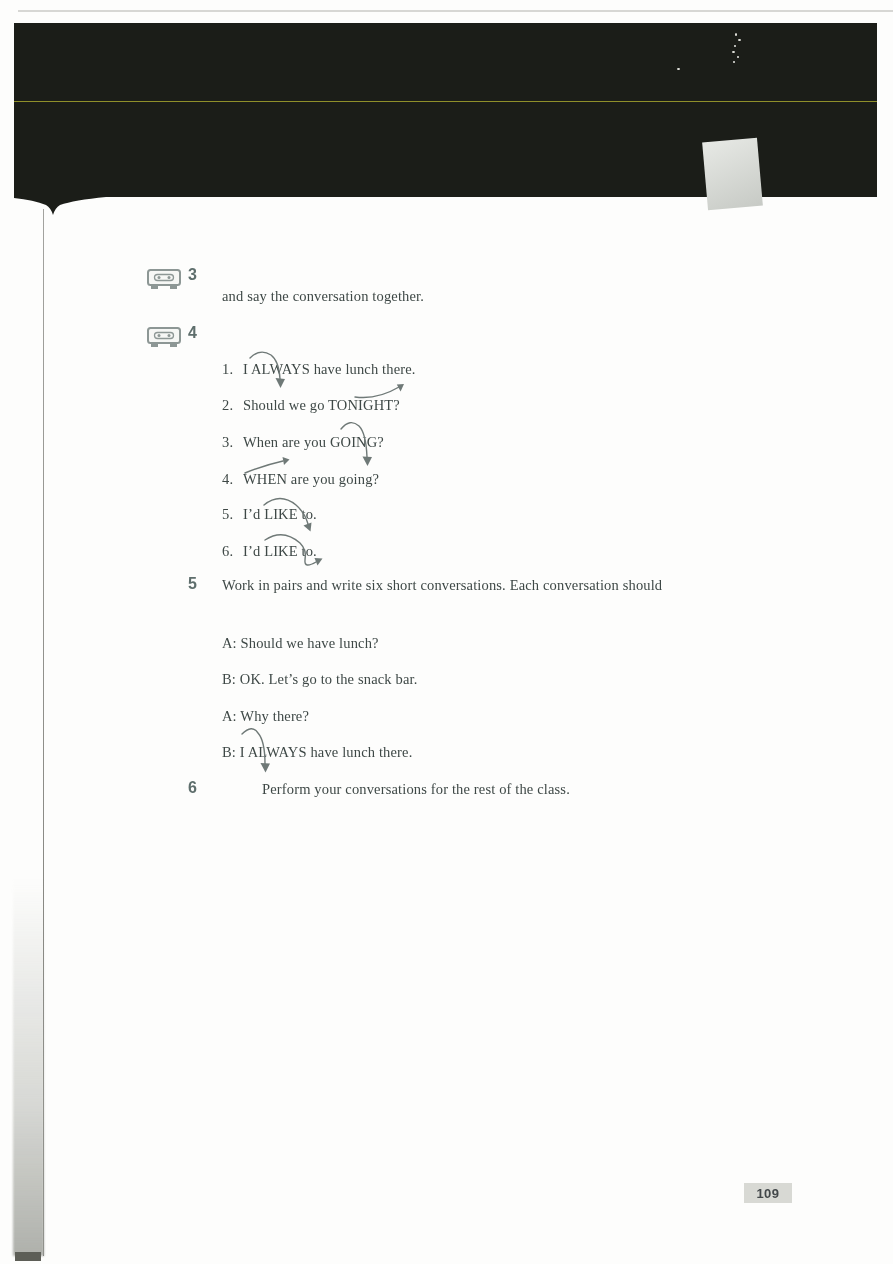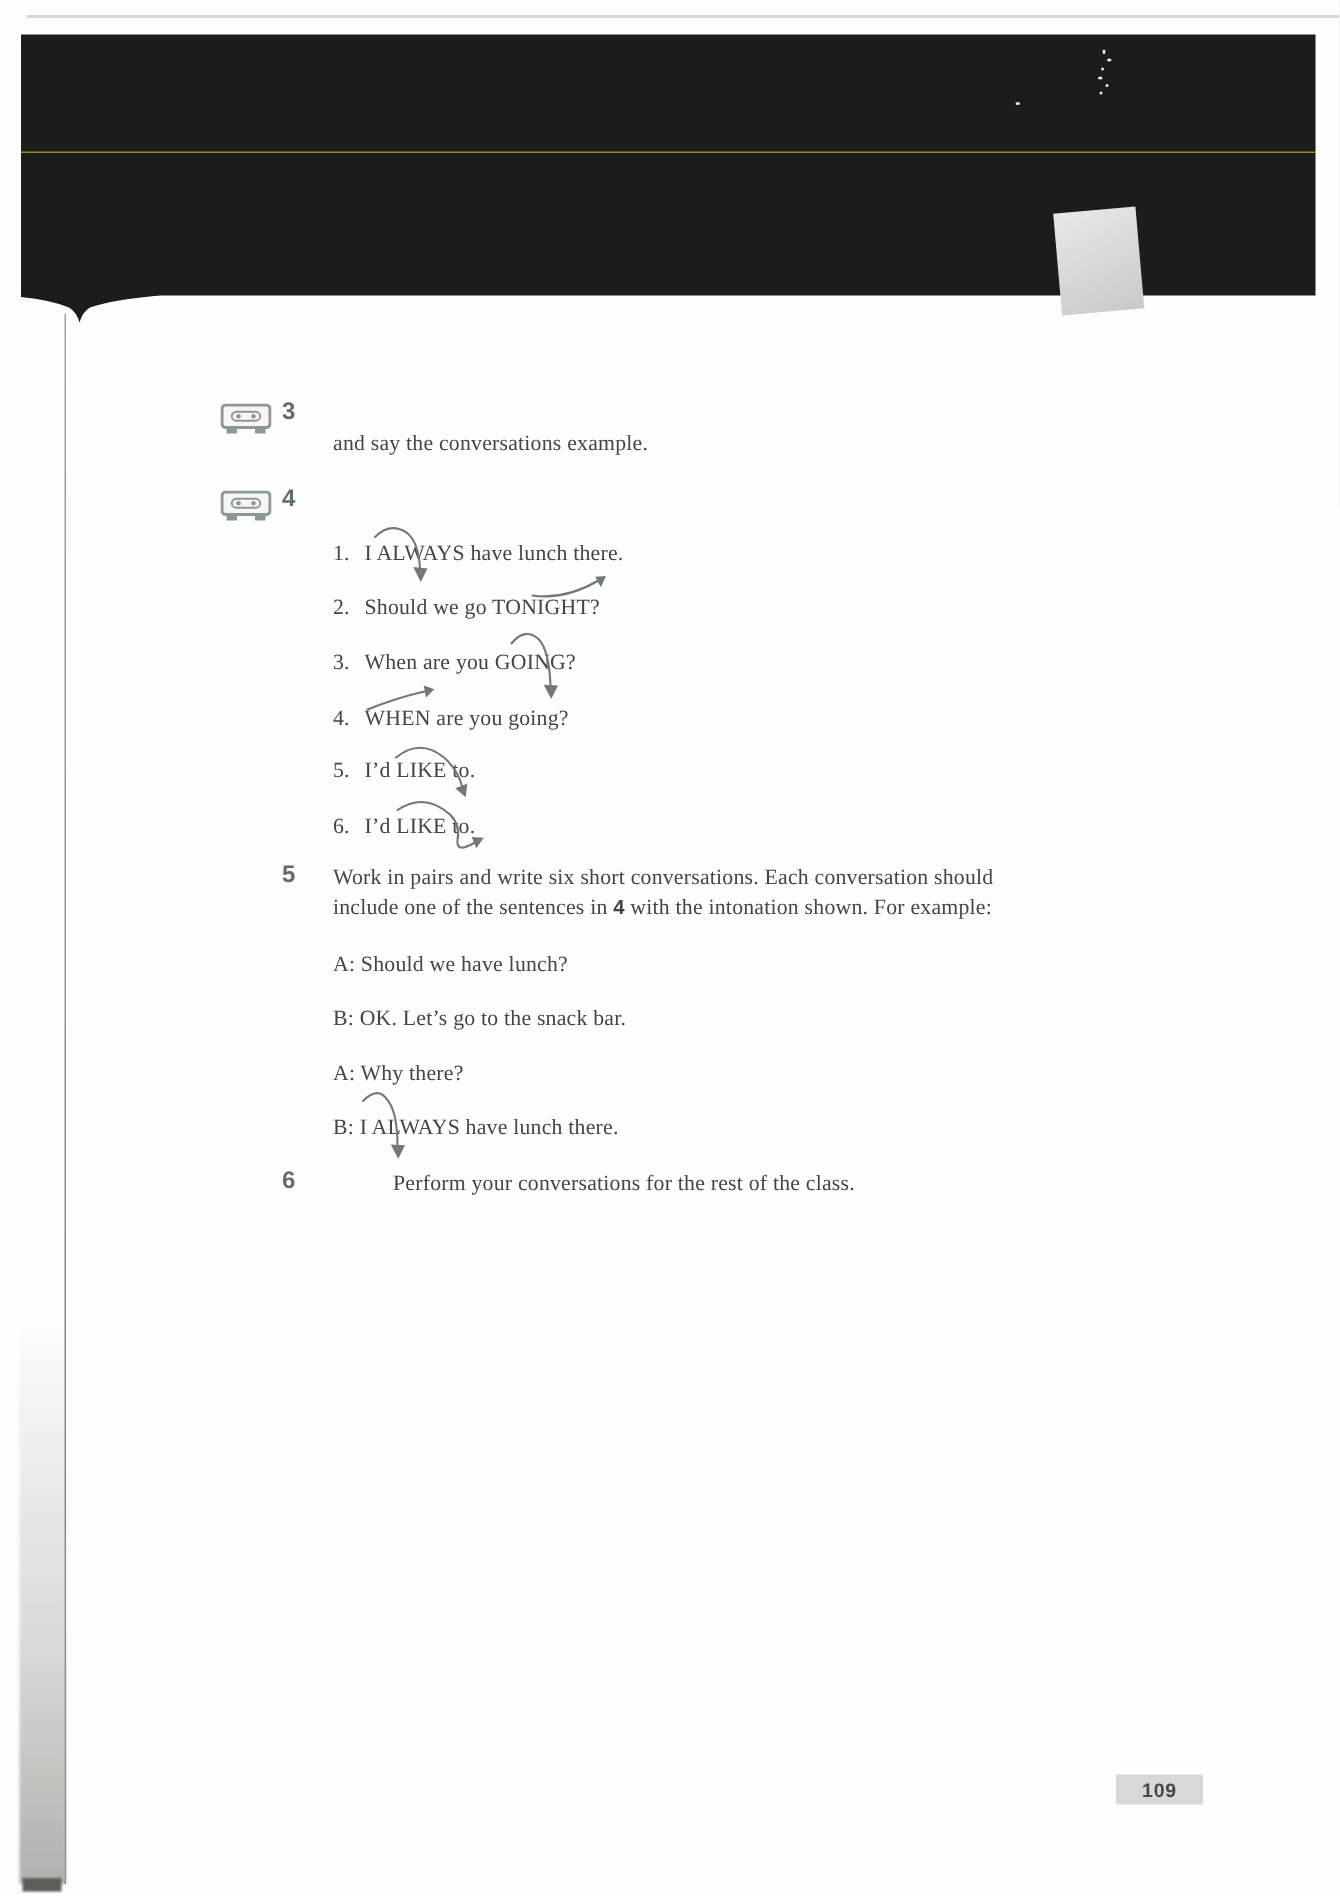--- a/index.html
+++ b/index.html
@@ -33,21 +33,21 @@
   .fade-tail{color:#6a7472;opacity:.4;filter:blur(.7px);}
   .bold-ref{font-family:"Liberation Sans",sans-serif;font-weight:bold;font-size:13.5px;color:#3e4846;}
   .listnum{display:inline-block;width:21px;}
 
   .arrow{position:absolute;overflow:visible;}
   .arrow path{fill:none;stroke:#6f7977;stroke-width:1.4;stroke-linecap:round;}
   .arrow polygon{fill:#6f7977;stroke:none;}
 
   .cassette{position:absolute;width:34px;height:21px;}
 
-  .pagenum-box{left:744px;top:1183px;width:58px;height:20px;background:#d8d9d4;
+  .pagenum-box{left:744px;top:1183px;width:48px;height:20px;background:#d8d9d4;
      display:flex;align-items:center;justify-content:center;}
   .pagenum-box span{font-family:"Liberation Sans",sans-serif;font-weight:bold;
      font-size:13px;color:#43484a;letter-spacing:.5px;}
 </style>
 </head>
 <body>
 
 <div id="page">
 
   <div class="abs top-scan-line"></div>
@@ -72,21 +72,21 @@
 
   <svg class="cassette" style="left:147px;top:269px;" viewBox="0 0 34 21">
     <rect x="1" y="1" width="32" height="15" rx="2.5" fill="#f6f7f5" stroke="#8d9795" stroke-width="2"></rect>
     <rect x="7.5" y="5.5" width="19" height="6" rx="3" fill="none" stroke="#8d9795" stroke-width="1.3"></rect>
     <circle cx="12" cy="8.5" r="1.5" fill="#8d9795"></circle>
     <circle cx="22" cy="8.5" r="1.5" fill="#8d9795"></circle>
     <rect x="4" y="17" width="7" height="3" fill="#8d9795"></rect>
     <rect x="23" y="17" width="7" height="3" fill="#8d9795"></rect>
   </svg>
   <div class="abs exnum" style="left:188px;top:266px;">3</div>
-  <div class="abs bodytext" style="left:222px;top:287px;">and say the conversations example.</div>
+  <div class="abs bodytext" style="left:222px;top:287px;">and say the conversation together.</div>
 
   <svg class="cassette" style="left:147px;top:327px;" viewBox="0 0 34 21">
     <rect x="1" y="1" width="32" height="15" rx="2.5" fill="#f6f7f5" stroke="#8d9795" stroke-width="2"></rect>
     <rect x="7.5" y="5.5" width="19" height="6" rx="3" fill="none" stroke="#8d9795" stroke-width="1.3"></rect>
     <circle cx="12" cy="8.5" r="1.5" fill="#8d9795"></circle>
     <circle cx="22" cy="8.5" r="1.5" fill="#8d9795"></circle>
     <rect x="4" y="17" width="7" height="3" fill="#8d9795"></rect>
     <rect x="23" y="17" width="7" height="3" fill="#8d9795"></rect>
   </svg>
   <div class="abs exnum" style="left:188px;top:324px;">4</div>
@@ -118,21 +118,20 @@
     <path d="M8,16 Q24,3 40,16 Q49,24 52,35"></path>
     <polygon points="54.5,42.5 55.5,33.5 47.5,36.5"></polygon>
   </svg>
   <svg class="arrow" style="left:258px;top:524px;width:72px;height:50px;" viewBox="0 0 72 50">
     <path d="M7,16 Q25,4 42,19 Q49,26 47,36 Q46,45 58,38"></path>
     <polygon points="64.5,34.5 56.5,34 59.5,41.5"></polygon>
   </svg>
 
   <div class="abs exnum" style="left:188px;top:575px;">5</div>
   <div class="abs bodytext" style="left:222px;top:576px;">Work in pairs and write six short conversations. Each conversation should</div>
-  <div class="abs bodytext" style="left:222px;top:596px;"><span>include one of the sentences in </span><span class="bold-ref">4</span><span> with the intonation shown. For example:</span></div>
 
   <div class="abs bodytext" style="left:222px;top:634px;">A: Should we have lunch?</div>
   <div class="abs bodytext" style="left:222px;top:670px;">B: OK. Let’s go to the snack bar.</div>
   <div class="abs bodytext" style="left:222px;top:707px;">A: Why there?</div>
   <div class="abs bodytext" style="left:222px;top:743px;">B: I ALWAYS have lunch there.</div>
 
   <svg class="arrow" style="left:234px;top:721px;width:46px;height:60px;" viewBox="0 0 46 60">
     <path d="M8,13 Q18,3 24,12 Q31,20 31,43"></path>
     <polygon points="31.5,51.5 26.5,42 36,42.5"></polygon>
   </svg>

